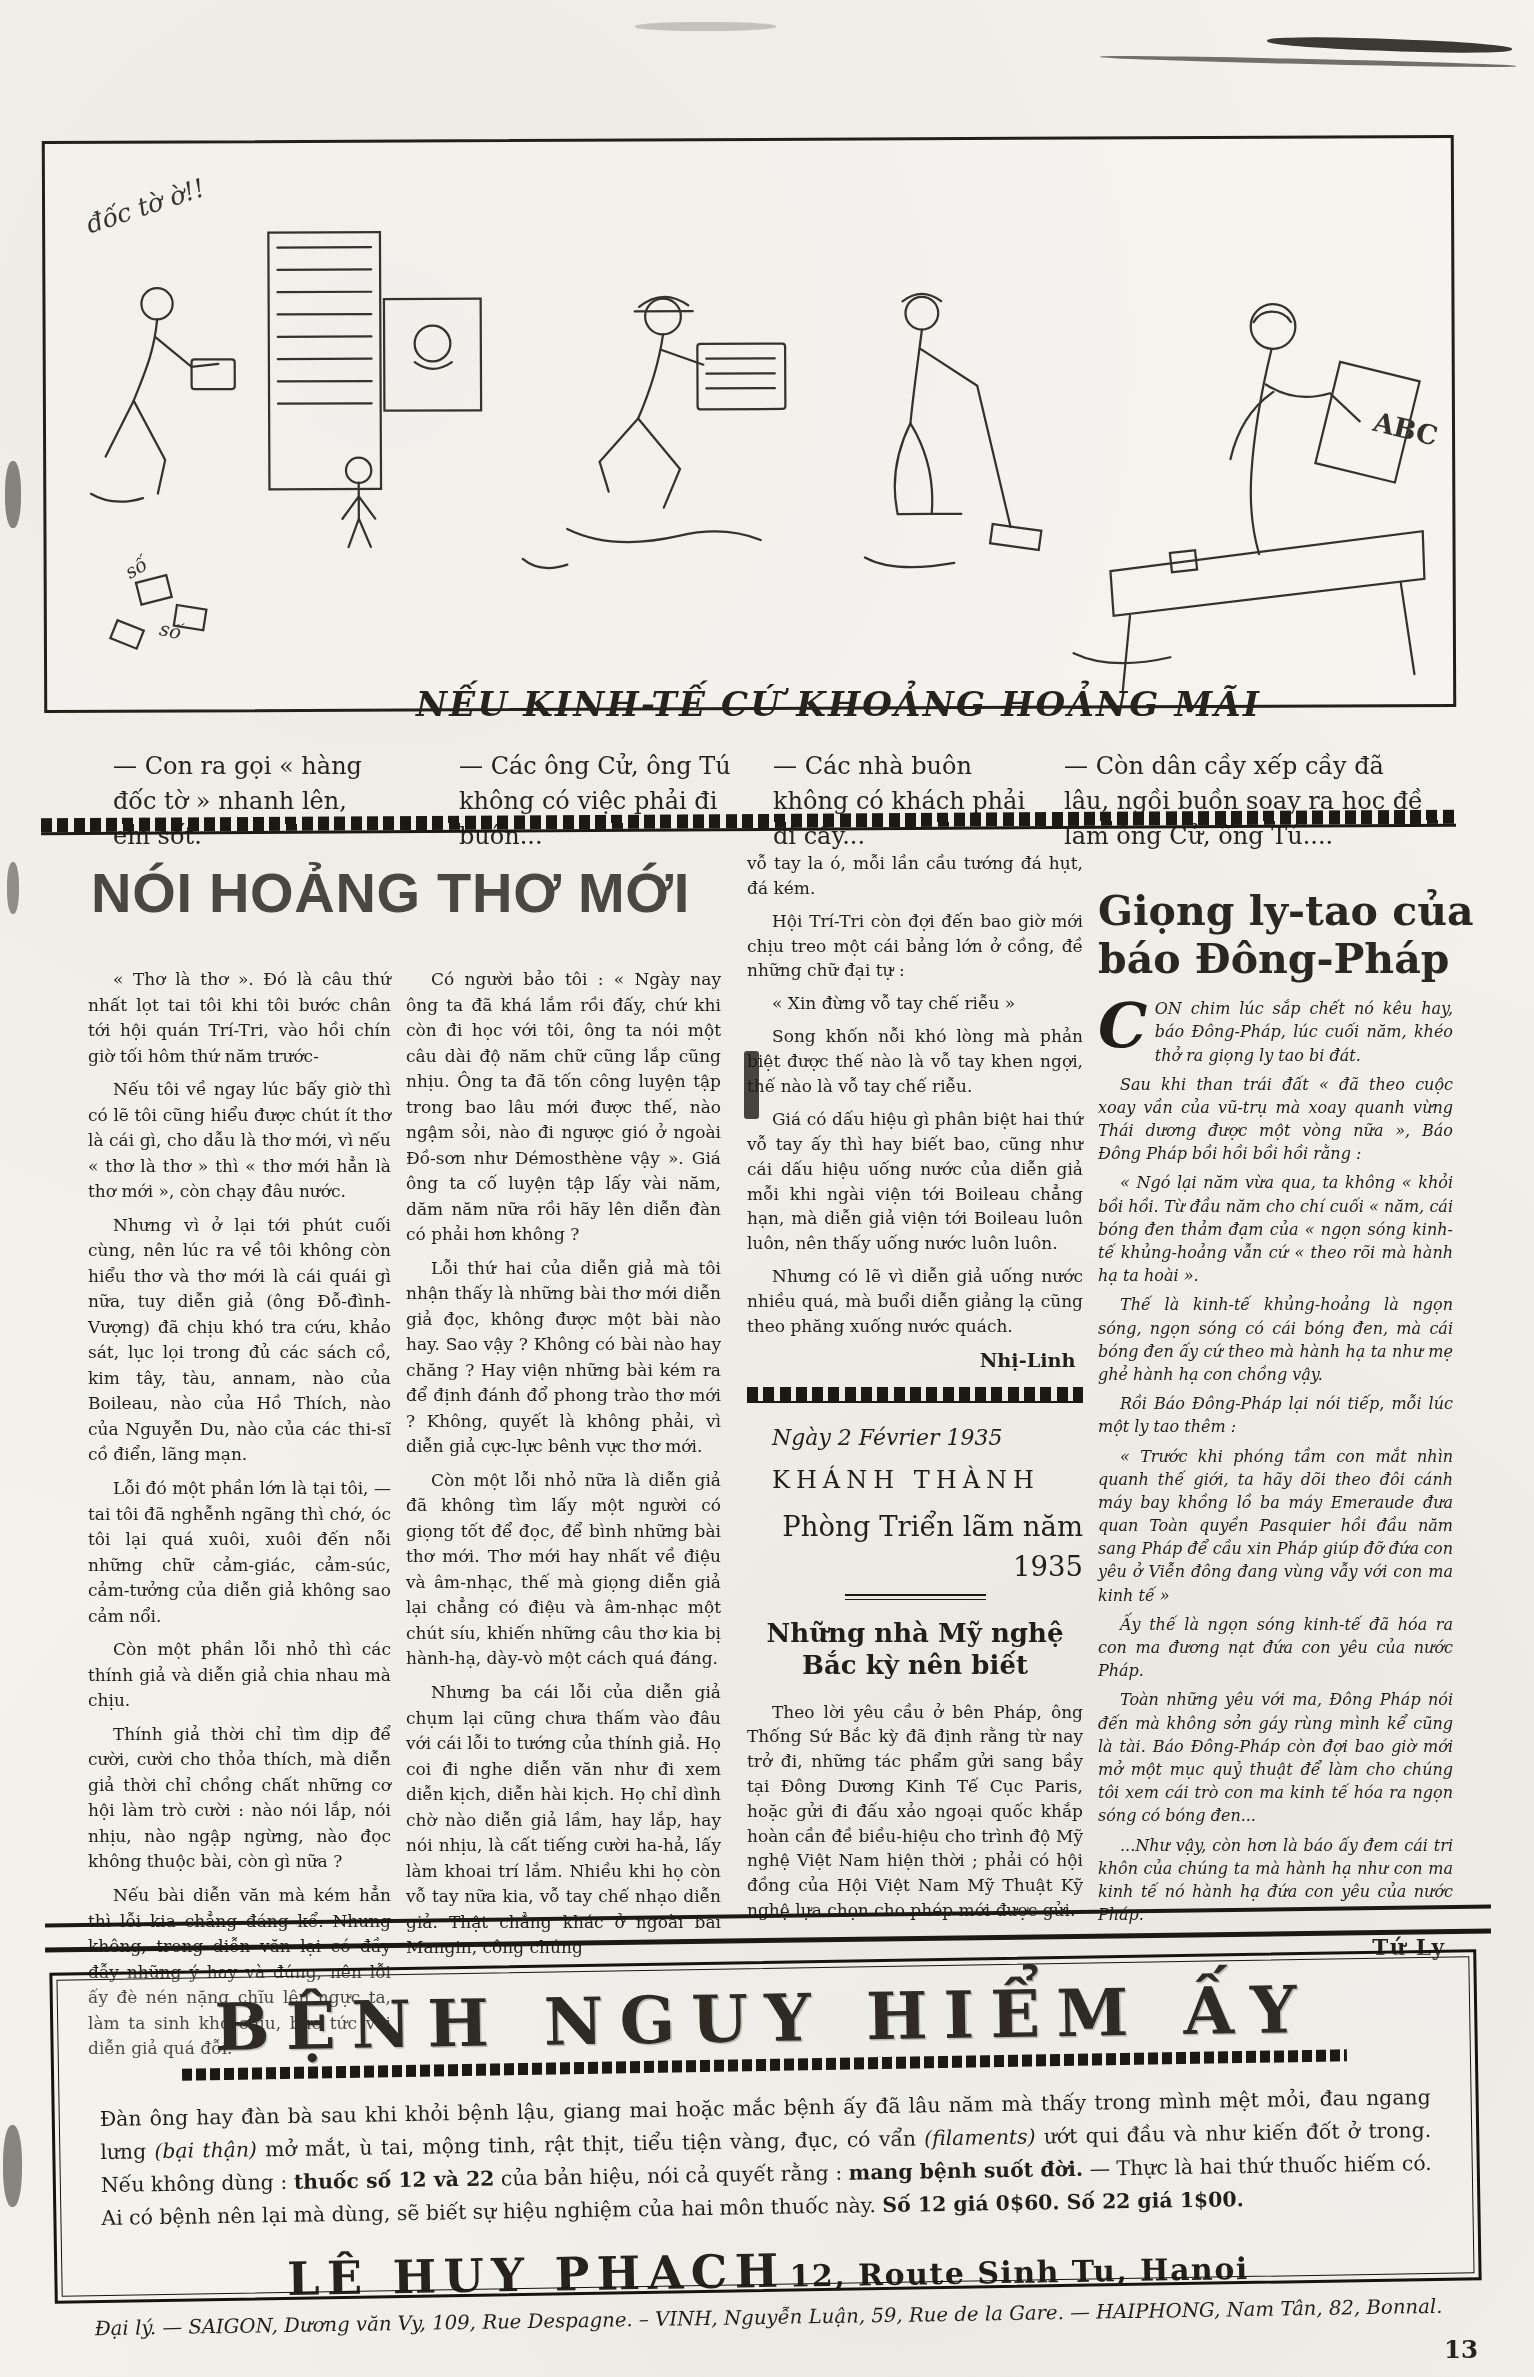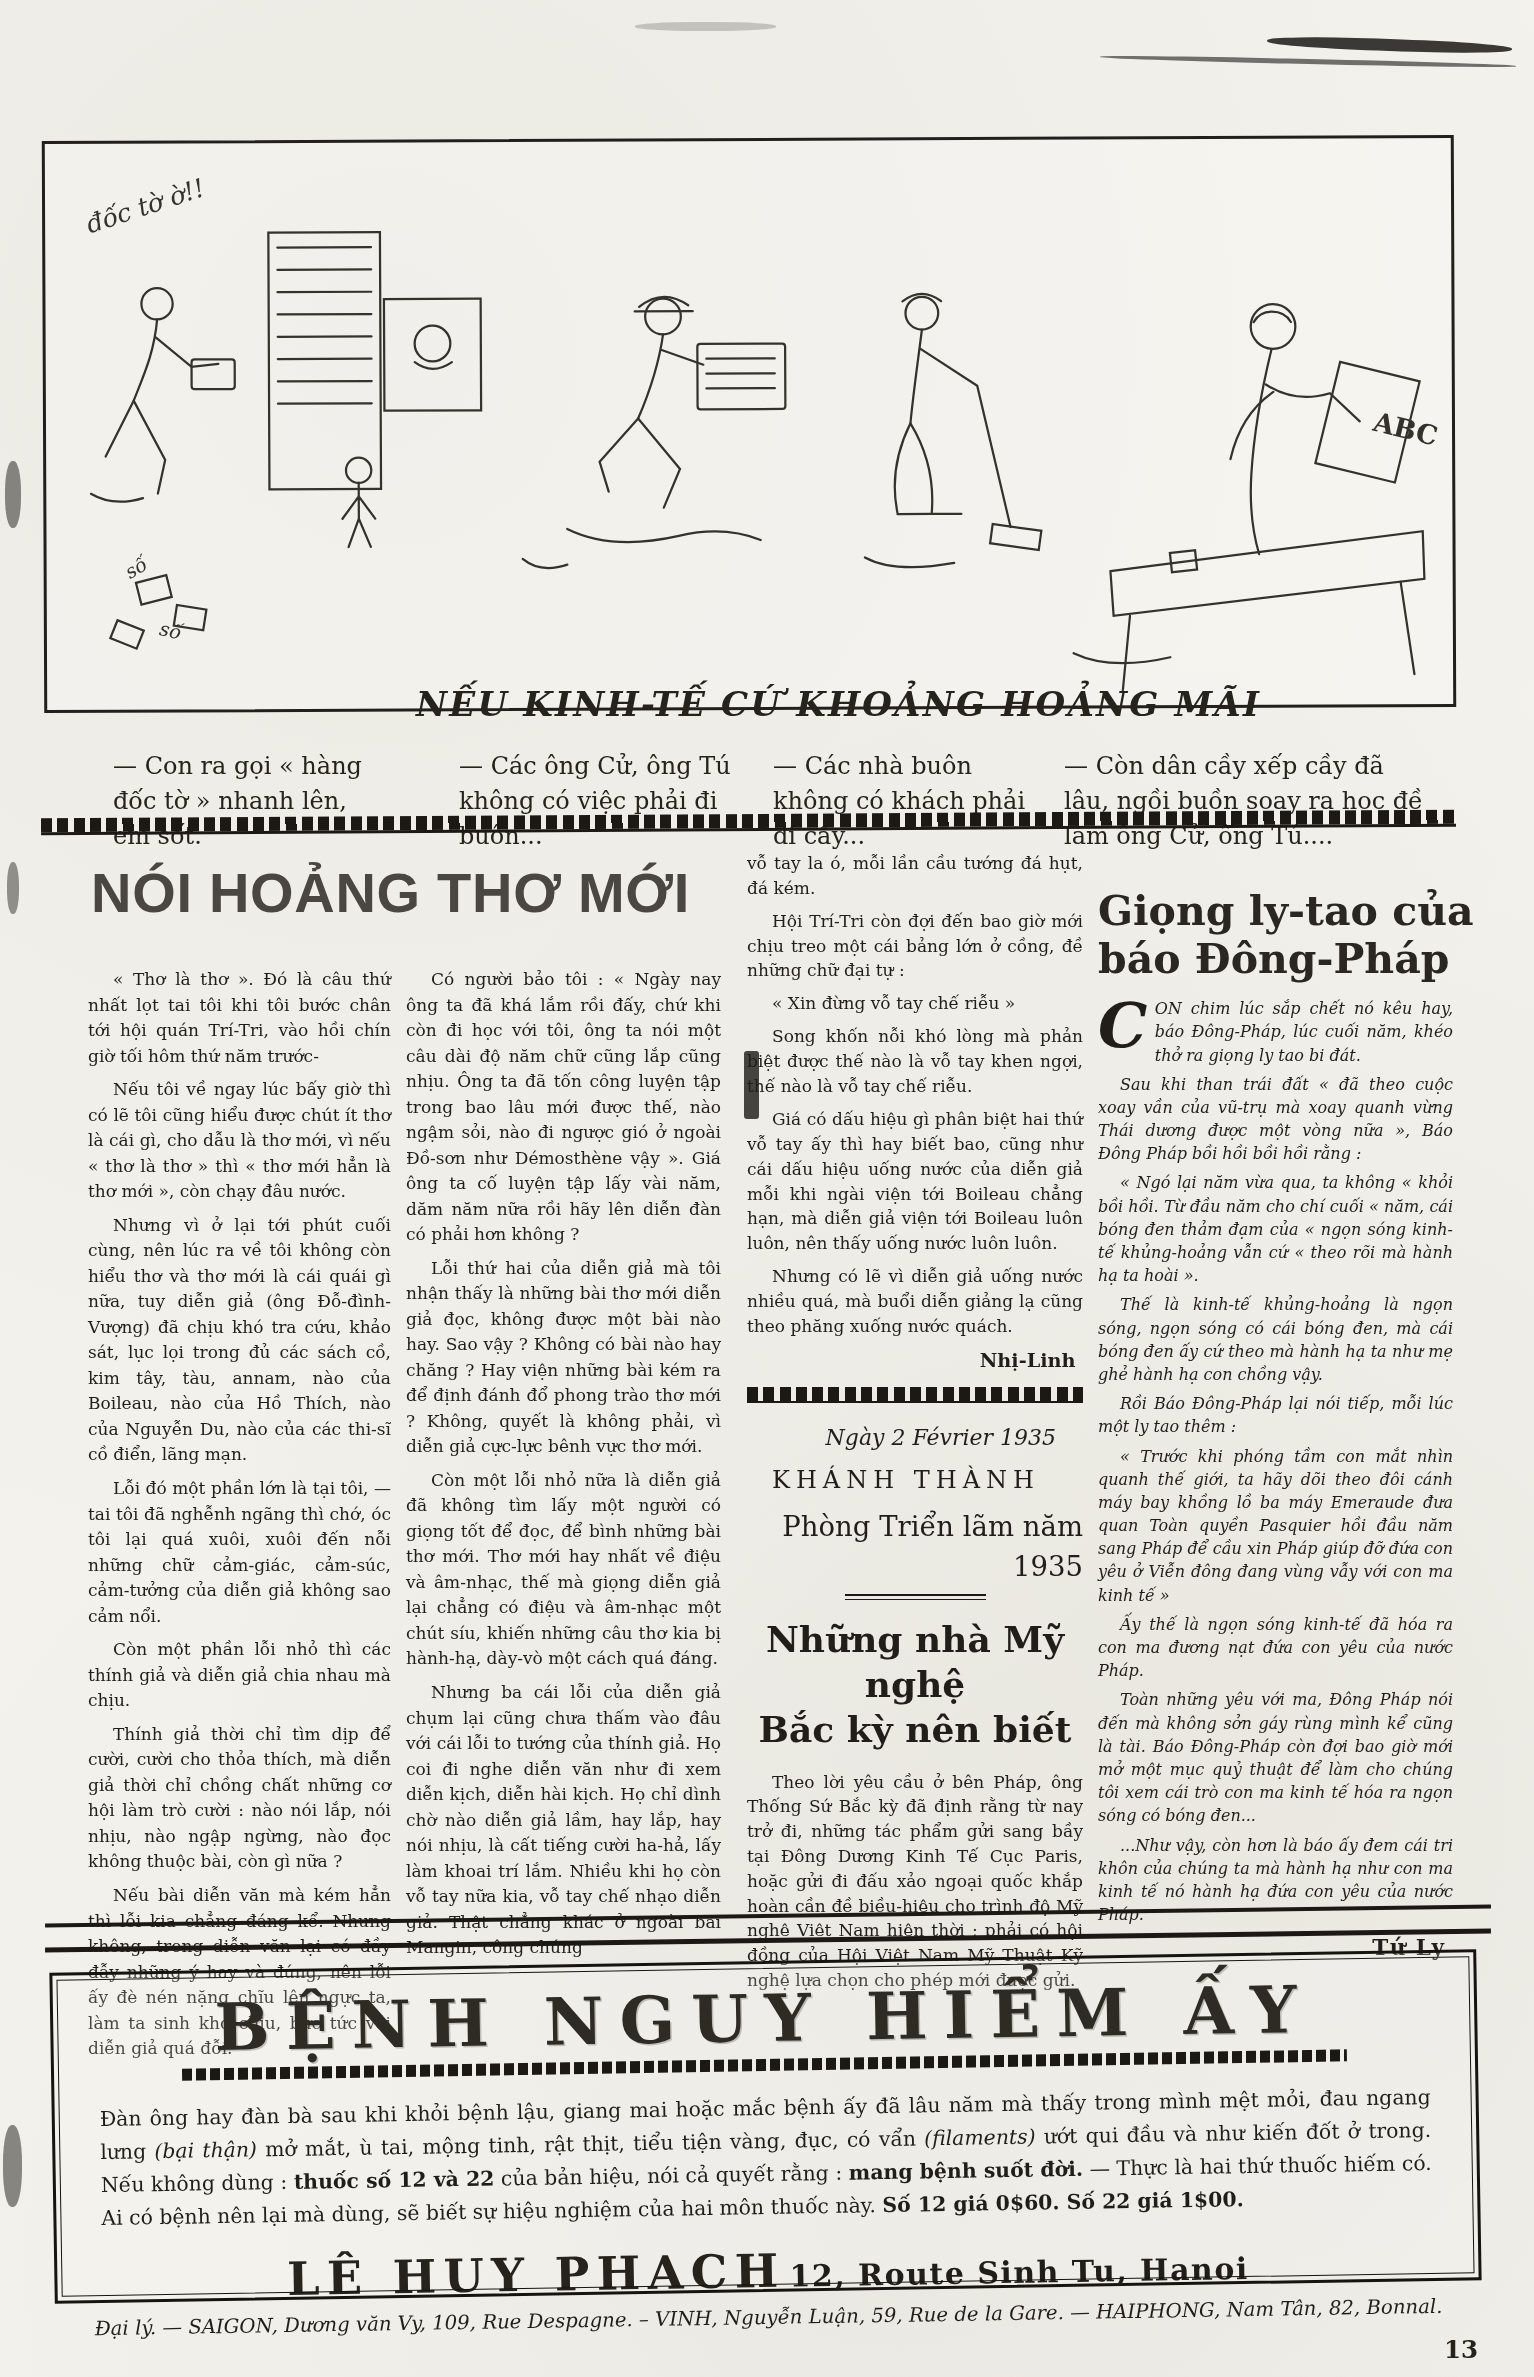--- a/index.html
+++ b/index.html
@@ -58,25 +58,25 @@
   .col4 p{margin:0 0 6px 0;text-indent:22px;}
 
   .headline-1{
     position:absolute;left:91px;top:860px;width:654px;
     font-family:"Liberation Sans", sans-serif;font-weight:bold;
     font-size:56px;letter-spacing:0.7px;color:#4a4742;white-space:nowrap;
   }
   .sig{text-align:right;font-weight:bold;font-style:normal;font-size:19.3px;margin:3px 7.4px 7.4px 0;text-indent:0;}
   .col3 .ornament{margin:12px 0 19.3px 0;border-bottom:2.2px solid #1c1914;}
 
-  .a2-date{font-style:italic;font-size:22px;text-align:right;padding-right:27px;margin:0 0 7.4px 0;text-indent:0;}
+  .a2-date{font-style:italic;font-size:22px;text-align:left;padding-right:27px;margin:0 0 7.4px 0;text-indent:0;}
   .a2-kicker{font-size:24px;letter-spacing:6px;text-align:left;margin:0 0 4.5px 0;text-indent:0;}
   .a2-title{font-size:27.5px;font-weight:normal;text-align:right;margin:0;text-indent:0;}
   .a2-rule{width:141px;margin:6px auto 16.3px auto;border-top:2.2px solid #1c1914;border-bottom:1.5px solid #1c1914;height:3px;}
-  .a2-headline{font-size:36px;font-weight:bold;text-align:center;line-height:1.25;margin:0 0 18px 0;text-indent:0;}
+  .a2-headline{font-size:26px;font-weight:bold;text-align:center;line-height:1.25;margin:0 0 18px 0;text-indent:0;}
 
   .headline-3{
     font-style:normal;font-weight:bold;font-size:41px;line-height:1.18;
     text-align:left;margin:0 0 13.4px 0;text-indent:0;color:#2a2722;white-space:nowrap;
   }
   .dropcap{
     float:left;font-size:62px;line-height:.78;font-weight:bold;font-style:italic;
     margin:4.5px 7.4px 0 0;
   }
   .col4 .sig{font-size:21.5px;letter-spacing:1.5px;}

